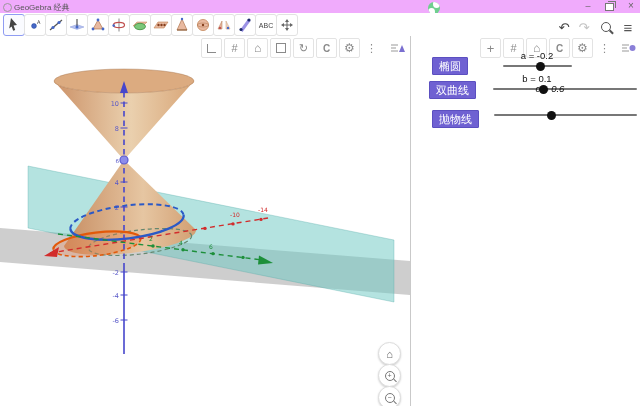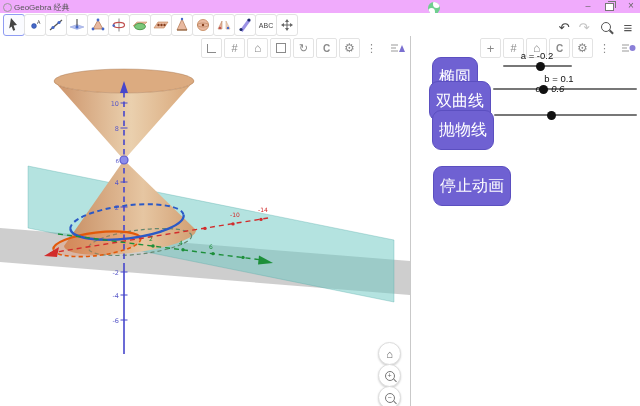--- a/index.html
+++ b/index.html
@@ -37,22 +37,22 @@
   .sb.noborder{border:none;}
   .ax-l{width:8px;height:8px;border-left:1.5px solid #8a8a8a;border-bottom:1.5px solid #8a8a8a;}
   .cube{width:8px;height:8px;border:1.3px solid #8a8a8a;}
   
   .nav{width:21px;height:21px;border:1px solid #ddd;border-radius:50%;background:#fff;
        box-shadow:0 1px 2px rgba(0,0,0,.18);display:flex;align-items:center;justify-content:center;color:#666;}
   .nav-mag{width:8px;height:8px;border:1.3px solid #777;border-radius:50%;position:relative;
            font-size:7px;line-height:8px;text-align:center;color:#666;}
   .nav-mag:after{content:'';position:absolute;width:4px;height:1.3px;background:#777;right:-3.5px;bottom:-1.5px;transform:rotate(45deg);}
   
-  .gbtn{position:absolute;background:#6f61d2;border:1px solid #5b4fc0;color:#fff;font-size:16px;
-        line-height:14px;border-radius:9px;padding:11px 6px;height:16px;display:flex;align-items:center;}
+  .gbtn{position:absolute;background:#6f61d2;border:1px solid #5b4fc0;color:#fff;font-size:11px;
+        line-height:14px;border-radius:1px;padding:0 6px;height:16px;display:flex;align-items:center;}
   .slider-label{position:absolute;font-size:9.5px;color:#111;transform:translateX(-50%);white-space:nowrap;}
   .track{position:absolute;height:2px;background:#777;border-radius:1px;}
   .knob{position:absolute;width:9px;height:9px;background:#111;border-radius:50%;top:-3.5px;}
   text{font-family:"DejaVu Sans",sans-serif;}
 </style>
 </head>
 <body>
 
 <div id="titlebar" class="abs">
   <span id="app-logo" class="abs"></span>
@@ -323,28 +323,27 @@
         <svg width="16" height="14" viewBox="0 0 16 14">
           <path d="M2,4 H9 M2,7 H7 M2,10 H9" stroke="#999" stroke-width="1"></path>
           <circle cx="12.5" cy="7" r="3" fill="#8a7fd8"></circle>
         </svg>
         </span>
     </div>
 
     <span class="gbtn" style="left:21px;top:21px;">椭圆</span>
     <span class="gbtn" style="left:18px;top:45px;">双曲线</span>
     <span class="gbtn" style="left:21px;top:74px;">抛物线</span>
-    <span class="gbtn" style="left:22px;top:130px;">停止动画</span>
 
     <span class="slider-label" style="left:126px;top:14px;">a = -0.2</span>
     <span class="track" style="left:92px;top:29px;width:69px;">
       <span class="knob" style="left:33px;"></span>
       </span>
 
-    <span class="slider-label" style="left:148px;top:37px;">b = 0.1</span>
+    <span class="slider-label" style="left:126px;top:37px;">b = 0.1</span>
     <span class="track" style="left:82px;top:52px;width:144px;">
       <span class="knob" style="left:46px;"></span>
       </span>
 
     <span class="slider-label" style="left:139px;top:47px;font-style:italic;">c = 0.6</span>
     <span class="track" style="left:83px;top:78px;width:143px;">
       <span class="knob" style="left:53px;"></span>
       </span>
   </div>
 </div>

